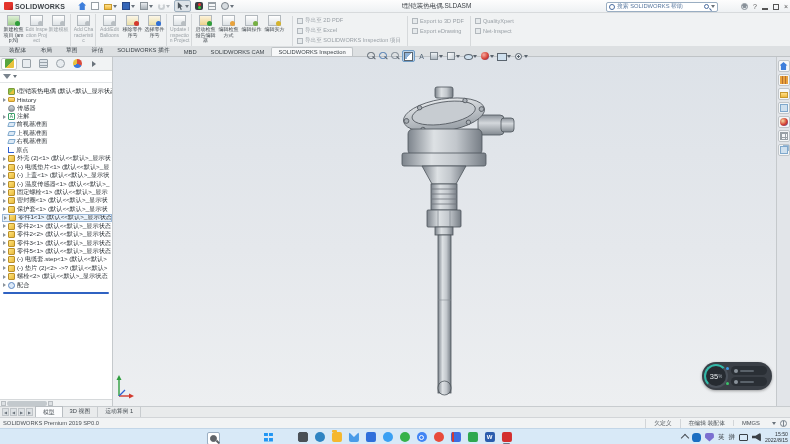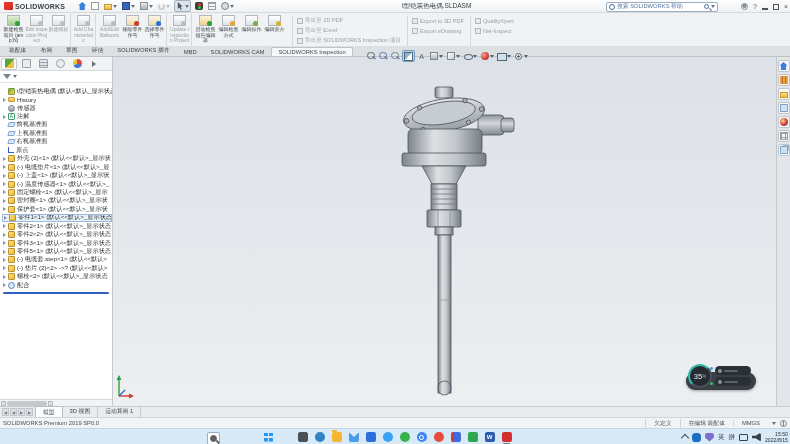--- a/index.html
+++ b/index.html
@@ -122,21 +122,21 @@
   .ti.mates{background:#dce9f8;border:1px solid #5b86c0;border-radius:50%}
   .rollback{height:2px;background:#2f62c2;margin:2px 3px 0 3px;border-radius:1px}
   .filler{flex:1}
   .hscroll{height:7px;border-top:1px solid #d6d9db;background:#f1f3f4;display:flex;align-items:center;padding:0 1px;gap:1px}
   .sb-l,.sb-r{width:5px;height:5px;background:#dde1e4;border:1px solid #b8bdc1}
   .sb-thumb{width:40px;height:5px;background:#c3c9cd;border-radius:2px}
   
   .viewport{flex:1;position:relative;background:linear-gradient(180deg,#dde2e8 0%,#e5e8ec 55%,#edeff1 100%);overflow:hidden}
   .model{position:absolute;left:225px;top:28px;width:220px;height:335px}
   .triad{position:absolute;left:1px;bottom:6px;width:22px;height:26px}
-  .overlay-pill{position:absolute;right:20px;bottom:16px;width:70px;height:18px;background:#3a3f46;border-radius:14px;display:flex;align-items:flex-end;padding:2px;box-shadow:0 1px 3px rgba(0,0,0,.35)}
+  .overlay-pill{position:absolute;right:4px;bottom:16px;width:70px;height:28px;background:#3a3f46;border-radius:14px;display:flex;align-items:center;padding:2px;box-shadow:0 1px 3px rgba(0,0,0,.35)}
   .o-circle{width:24px;height:24px;border-radius:50%;background:#262b31;border:2px solid #33b8a8;border-right-color:#4a515a;border-bottom-color:#4a515a;color:#e8ecef;font-size:7.5px;display:flex;align-items:center;justify-content:center;flex:none}
   .o-unit{font-size:4.5px;color:#aab2ba}
   .o-right{flex:1;display:flex;flex-direction:column;gap:2px;padding:2px 3px;position:relative}
   .o-btn{height:9px;background:#2a2f35;border-radius:5px;display:flex;align-items:center;padding:0 3px;gap:2px}
   .o-btn i{width:4px;height:4px;border-radius:50%;background:#8a929a}
   .o-btn b{width:14px;height:2px;background:#5a626a;border-radius:1px}
   .o-dot{position:absolute;width:3px;height:3px;border-radius:50%}
   .o-dot.blue{background:#3c9ae8;left:-2px;top:3px}
   .o-dot.green{background:#3cc36a;left:-2px;bottom:3px}
   

